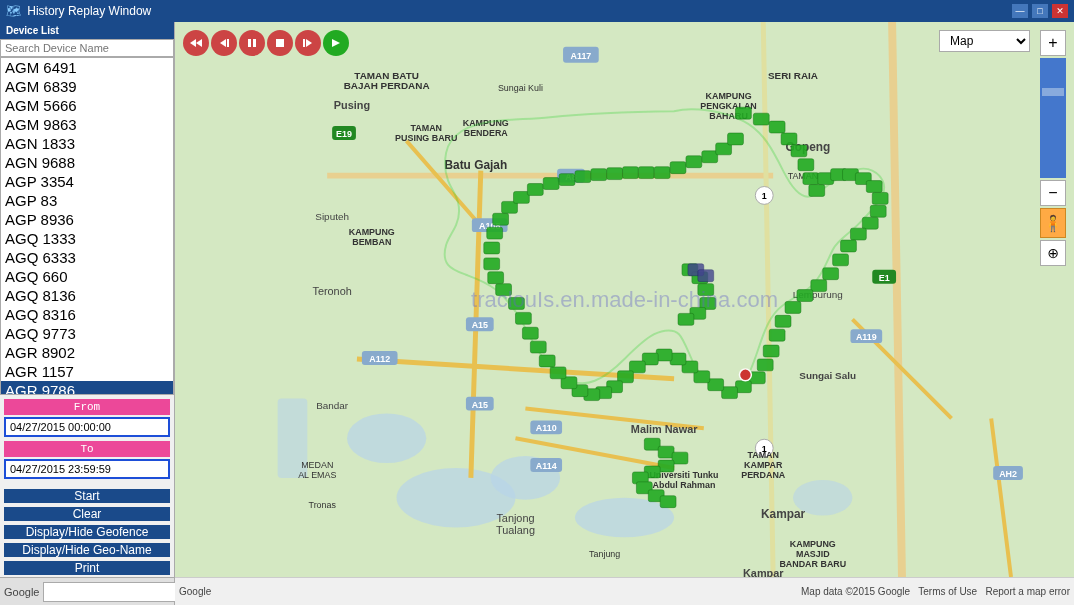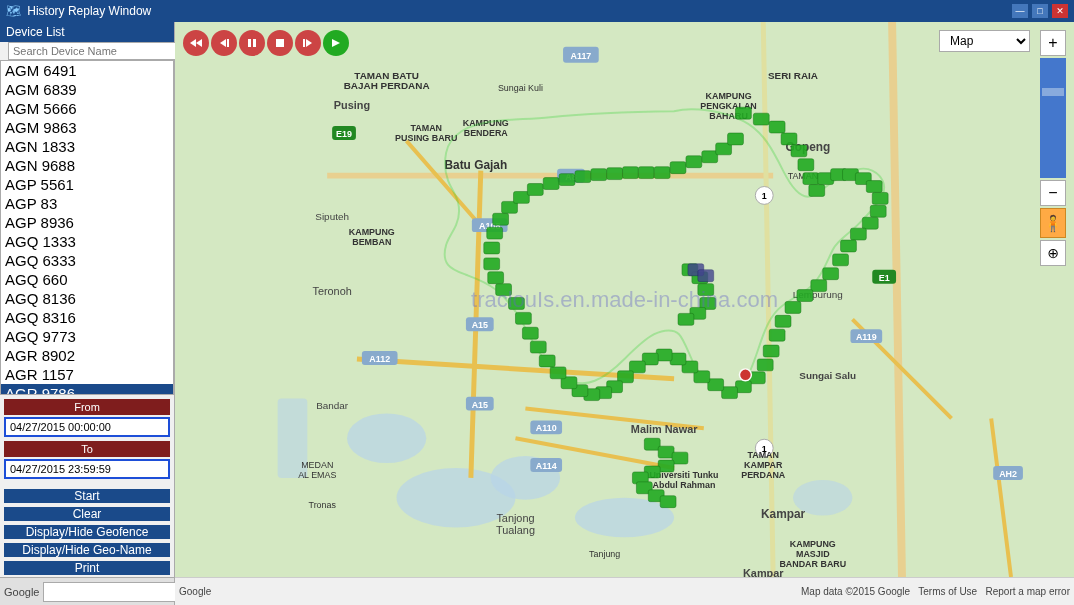--- a/index.html
+++ b/index.html
@@ -39,31 +39,30 @@
       background: #f0f0f0;
       border-right: 1px solid #aaa;
       display: flex;
       flex-direction: column;
     }
 
     #device-list-header {
       background: #1a4a8a;
       color: white;
       padding: 3px 6px;
-      font-size: 12px;
-      font-weight: normal;
+      font-size: 10px;
+      font-weight: bold;
     }
 
     #search-device-input {
       width: 100%;
       padding: 2px 4px;
       border: 1px solid #aaa;
       font-size: 11px;
       background: white;
-      margin-left: 8px;
     }
 
     #device-listbox {
       flex: 1;
       overflow-y: auto;
       background: white;
       border: 1px solid #aaa;
       min-height: 0;
     }
 
@@ -77,26 +76,27 @@
 
     
     #device-listbox::-webkit-scrollbar { width: 14px; }
     #device-listbox::-webkit-scrollbar-track { background: #f0f0f0; }
     #device-listbox::-webkit-scrollbar-thumb { background: #aaa; border: 1px solid #888; }
 
     
     #datetime-section { padding: 4px; }
 
     .dt-label {
-      background: #7f1d1d;
+      background: #ec4899;
       color: white;
       text-align: center;
       padding: 2px;
       font-size: 11px;
       margin-bottom: 2px;
+      font-family: Liberation Mono, monospace;
     }
 
     .dt-input {
       width: 100%;
       border: 2px solid #1d4ed8;
       padding: 2px 4px;
       font-size: 11px;
       background: white;
       margin-bottom: 4px;
     }
@@ -331,21 +331,21 @@
   <div id="left-panel">
     <div id="device-list-header">Device List</div>
     <input id="search-device-input" type="text" placeholder="Search Device Name" style="">
     <div id="device-listbox">
         <div class="device-item">AGM 6491</div>
         <div class="device-item">AGM 6839</div>
         <div class="device-item">AGM 5666</div>
         <div class="device-item">AGM 9863</div>
         <div class="device-item">AGN 1833</div>
         <div class="device-item">AGN 9688</div>
-        <div class="device-item">AGP 5561</div>
+        <div class="device-item">AGP 3354</div>
         <div class="device-item">AGP 83</div>
         <div class="device-item">AGP 8936</div>
         <div class="device-item">AGQ 1333</div>
         <div class="device-item">AGQ 6333</div>
         <div class="device-item">AGQ 660</div>
         <div class="device-item">AGQ 8136</div>
         <div class="device-item">AGQ 8316</div>
         <div class="device-item">AGQ 9773</div>
         <div class="device-item">AGR 8902</div>
         <div class="device-item">AGR 1157</div>

